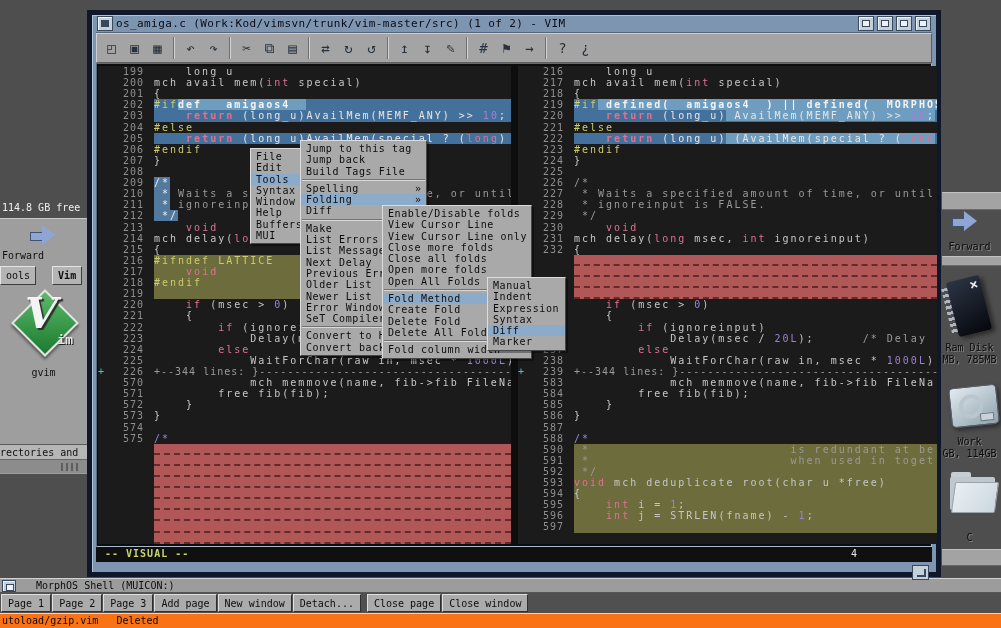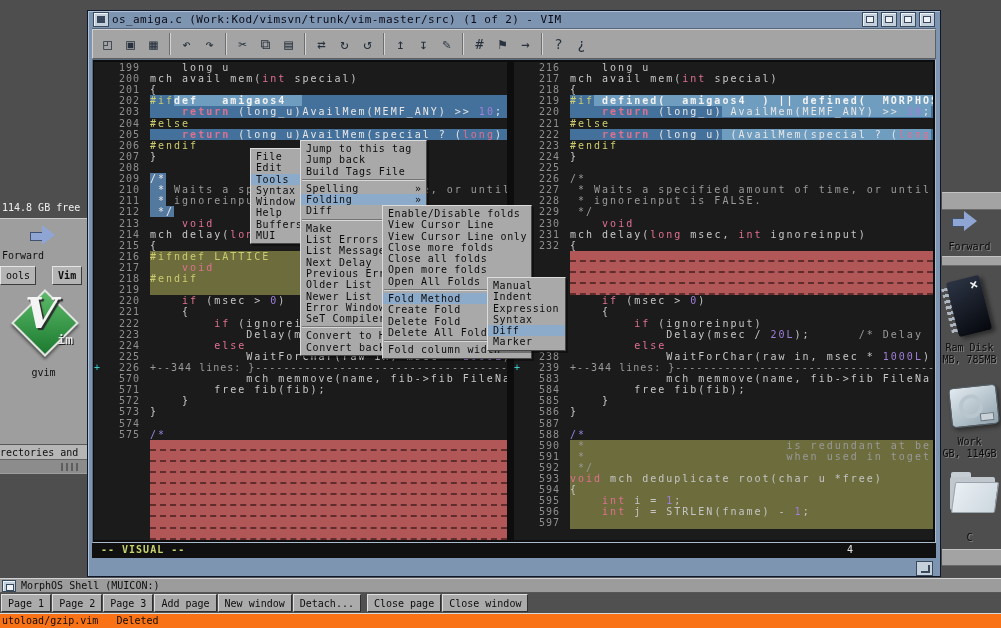--- a/index.html
+++ b/index.html
@@ -36,21 +36,21 @@
   .disk{position:absolute;left:950px;top:386px;width:46px;height:38px;background:linear-gradient(150deg,#e2eaef,#8fa2ae);border-radius:5px;border:1px solid #55606a;transform:rotate(-6deg);box-shadow:2px 3px 4px rgba(0,0,0,.4);}
   .disk:before{content:"";position:absolute;left:8px;top:7px;width:16px;height:16px;border:4px solid #b9c6ce;border-radius:50%;}
   .disk:after{content:"";position:absolute;right:4px;bottom:3px;width:12px;height:6px;background:#c8d2d8;border:1px solid #6a747c;}
   .folder{position:absolute;left:950px;top:472px;width:46px;height:40px;}
   .folder .tab{position:absolute;left:1px;top:0;width:20px;height:9px;background:#c6cdd3;border-radius:2px 2px 0 0;}
   .folder .back{position:absolute;left:0;top:5px;width:45px;height:33px;background:#c0c8ce;border-radius:2px;}
   .folder .front{position:absolute;left:3px;top:10px;width:42px;height:29px;background:linear-gradient(120deg,#eaf0f4,#ccd7df);transform:skewX(-8deg);border-radius:2px;border:1px solid #9aa4ac;}
 
   
   .vimwin{position:absolute;left:87px;top:10px;width:854px;height:567px;background:#7e95b2;
-          padding:0 4px;box-sizing:border-box;border:1px solid #0f172a;box-shadow:inset 1px 1px 0 #b2c2d6;z-index:10;}
+          padding:0 4px;box-sizing:border-box;border:5px solid #0f172a;box-shadow:inset 1px 1px 0 #b2c2d6;z-index:10;}
   .titlebar{height:18px;display:flex;align-items:center;gap:3px;padding:1px 1px;box-sizing:border-box;border-bottom:1px solid #55667c;}
   .titletext{flex:1;font-size:11px;color:#0a0a14;letter-spacing:.4px;overflow:hidden;white-space:pre;}
   .gad{width:14px;height:13px;background:#c5d0dd;border:1px solid #39495b;box-shadow:inset 1px 1px 0 #eef3f8;position:relative;flex:none;}
   .gad:before{content:"";position:absolute;left:3px;top:3px;width:6px;height:5px;border:1px solid #39495b;background:#eef2f7;}
   .gad.close:before{background:#39495b;}
   .toolbarrow{height:30px;background:#a4a4a4;border:1px solid;border-color:#d0d0d0 #5e5e5e #5e5e5e #d0d0d0;box-sizing:border-box;display:flex;align-items:center;padding:0 3px;}
   .tbtn{width:23px;height:22px;display:flex;align-items:center;justify-content:center;font-size:14px;color:#27323e;flex:none;}
   .tsep{width:0;height:22px;border-left:1px solid #6e6e6e;border-right:1px solid #d4d4d4;margin:0 4px;flex:none;}
 
   .contentarea{height:484px;background:#0d0d0d;position:relative;border:1px solid;border-color:#5a6c82 #a9bacd #a9bacd #5a6c82;box-sizing:border-box;}
@@ -87,21 +87,21 @@
   .mi.hl{background:#8caac9;}
   .mi .arr{letter-spacing:0;}
   .msep{height:0;border-top:1px solid #737373;border-bottom:1px solid #d8d8d8;margin:2px 1px;}
   #menu-bar-popup{left:250px;top:124px;width:80px;z-index:60;margin-top:24px;}
   #menu-tools{left:300px;top:140px;width:127px;z-index:61;}
   #menu-folding{left:382px;top:185px;width:150px;z-index:62;margin-top:20px;}
   #menu-foldmethod{left:487px;top:277px;width:79px;z-index:63;}
 
   
   .shellwin{position:absolute;left:0;top:578px;width:1001px;height:50px;z-index:5;}
-  .shtitle{height:15px;background:#9c9c9c;border-top:1px solid #d2d2d2;border-bottom:1px solid #565656;box-sizing:border-box;display:flex;align-items:center;gap:5px;padding:0 2px;}
+  .shtitle{height:15px;background:#9c9c9c;border-top:1px solid #d2d2d2;border-bottom:1px solid #565656;box-sizing:border-box;display:flex;align-items:center;gap:20px;padding:0 2px;}
   .shtitle .gad{width:12px;height:10px;}
   .shtitle .txt{font-size:10px;color:#0d0d0d;white-space:pre;}
   .shbtns{height:20px;background:#505050;display:flex;align-items:center;padding-left:1px;}
   .shbtn{height:16px;background:#ababab;border:1px solid;border-color:#e0e0e0 #2f2f2f #2f2f2f #e0e0e0;
          font-size:10px;color:#0d0d0d;padding:0 6px;display:flex;align-items:center;white-space:pre;margin-right:1px;flex:none;}
   .shbtn:nth-child(7){margin-left:5px;}
   .shstatus{height:15px;background:#f97316;border-top:1px solid #d8d8d8;box-sizing:border-box;font-size:10px;color:#0d0d0d;white-space:pre;line-height:14px;padding-left:2px;overflow:hidden;}
 </style>
 </head>
 <body>

